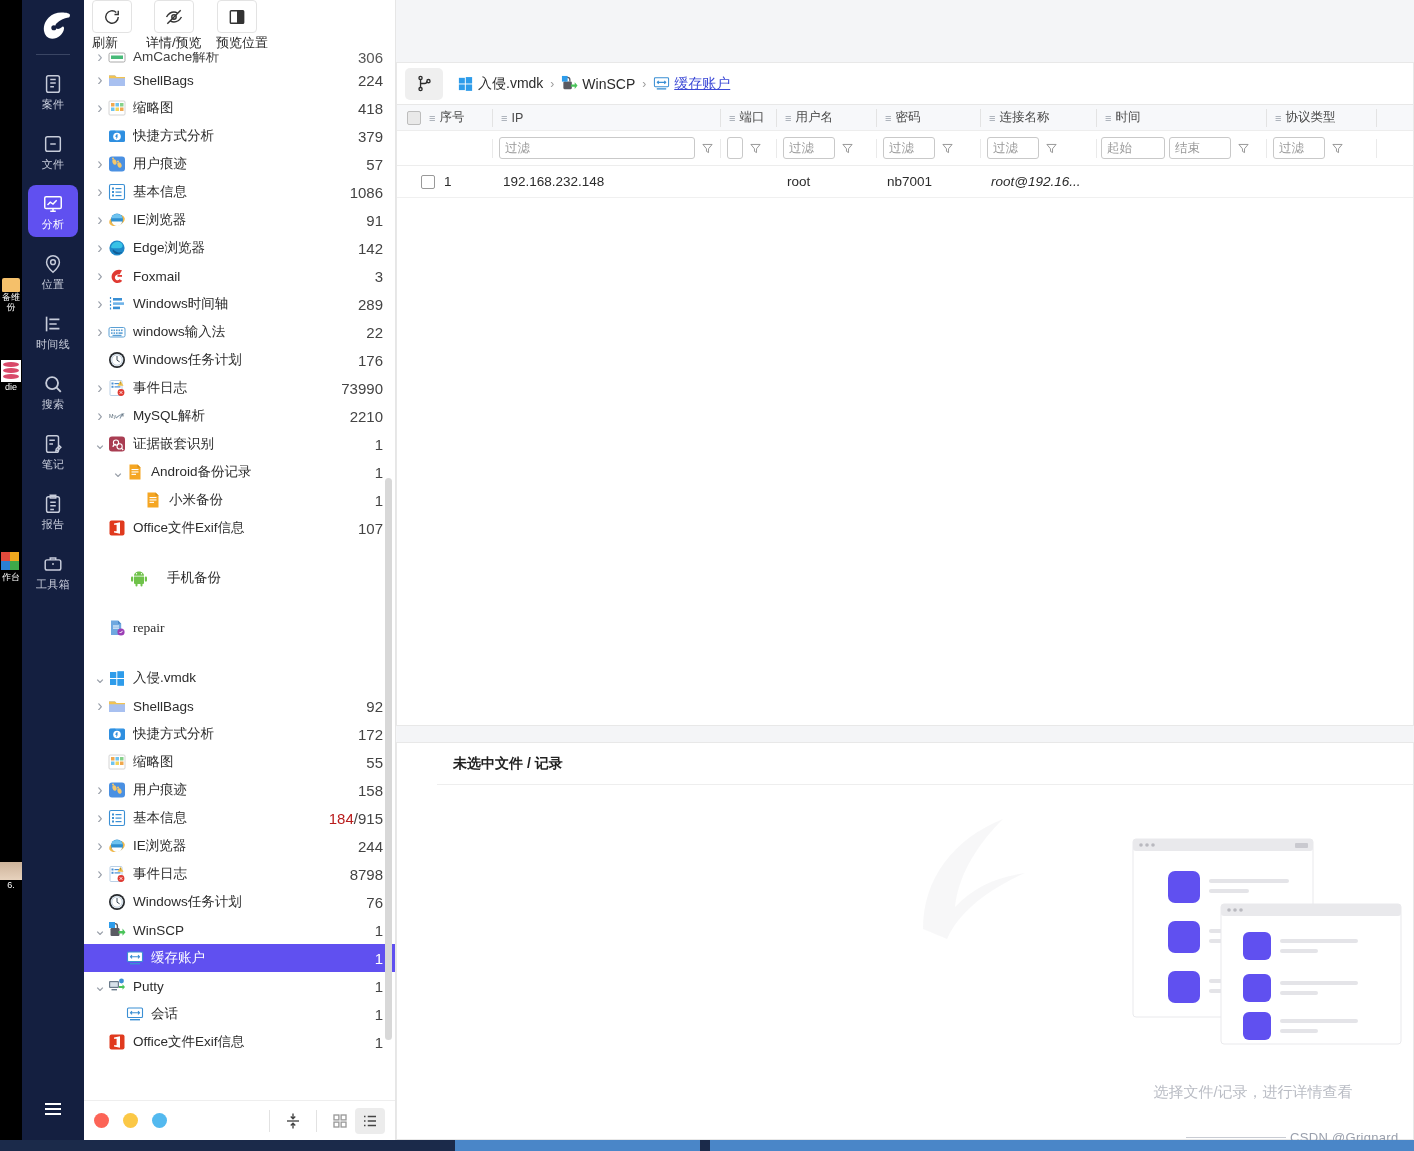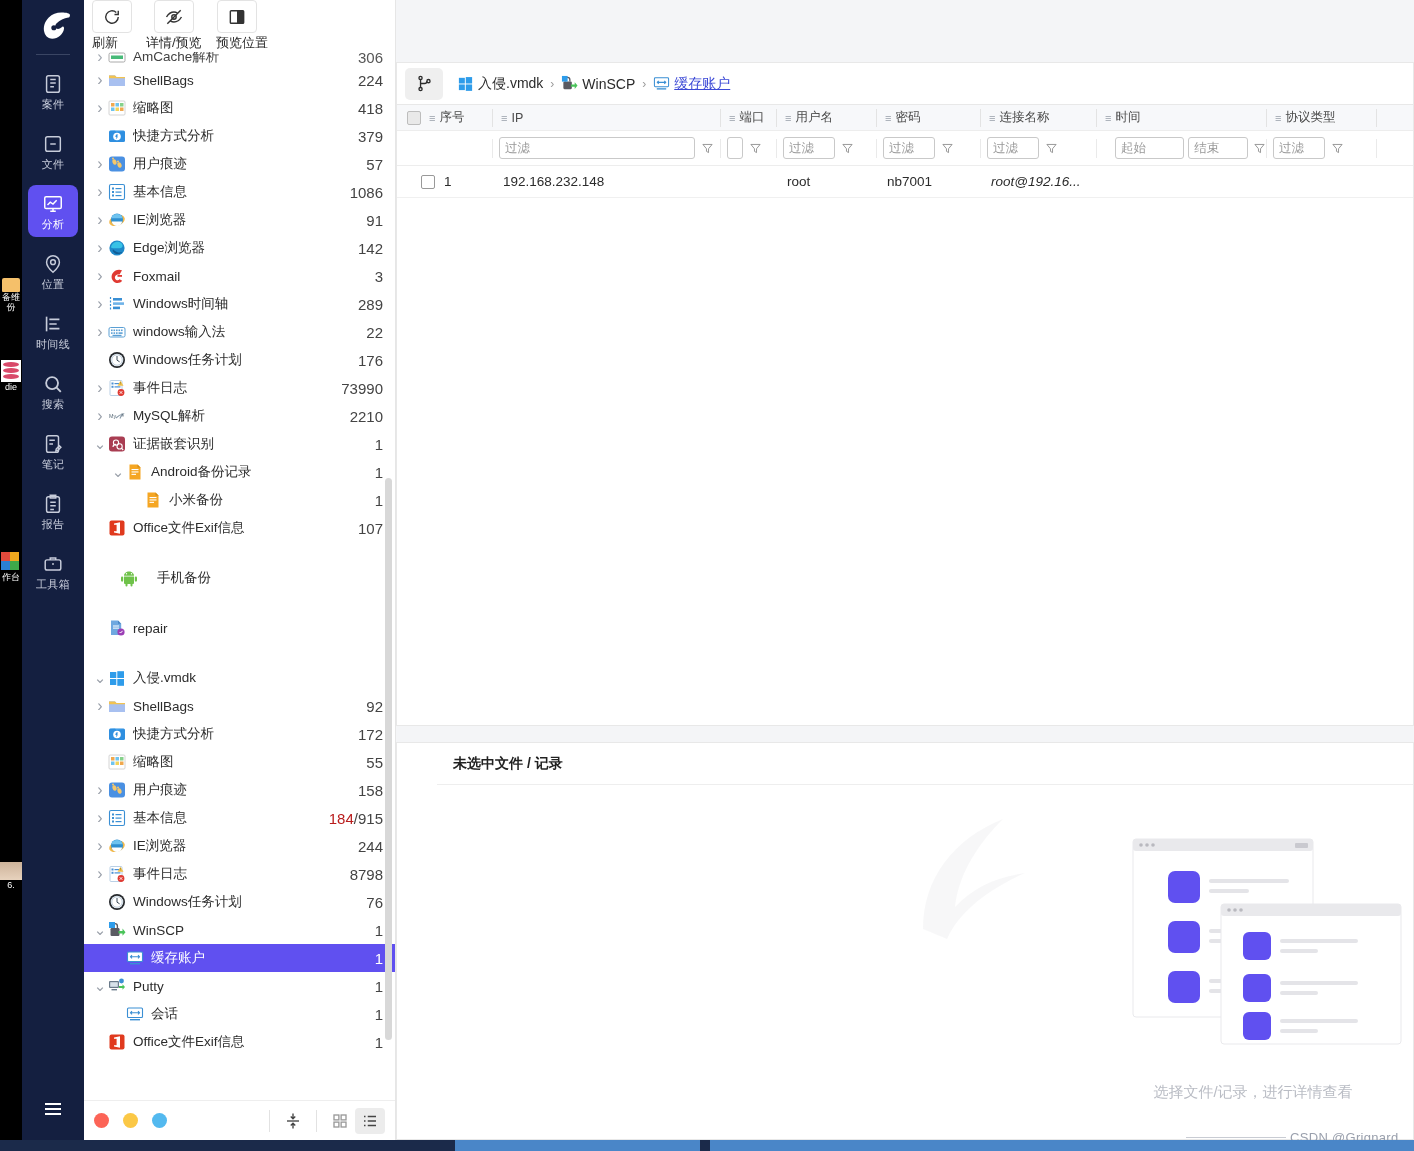--- a/index.html
+++ b/index.html
@@ -535,37 +535,37 @@
             <span class="caret none"></span>
             <span class="ticon"><svg viewBox="0 0 18 18">
                 <rect x="1.5" y="1.5" width="15" height="15" rx="2" fill="#e03a1e"></rect>
                 <path d="M6 4.5l6-1.3v11.6L6 13.5z" fill="#fff"></path>
                 <rect x="6" y="5.8" width="2.6" height="6.4" fill="#e03a1e"></rect>
               </svg></span>
             <span class="tlabel">Office文件Exif信息</span>
             <span class="cnt">107</span>
           </div>
           <div class="tspacer"></div>
-          <div class="trow" style="padding-left: 8px; gap: 12px;">
+          <div class="trow" style="padding-left: 18px; gap: 12px;">
             <span class="caret none"></span>
             <span class="ticon"><svg viewBox="0 0 18 18">
                 <path d="M4 7.5h10v6.5a1 1 0 0 1-1 1H5a1 1 0 0 1-1-1z" fill="#6fc24a"></path>
                 <path d="M4 6.8c0-2.4 2.2-4.3 5-4.3s5 1.9 5 4.3z" fill="#6fc24a"></path>
                 <rect x="1" y="7.5" width="2.2" height="5.2" rx="1.1" fill="#6fc24a"></rect>
                 <rect x="14.8" y="7.5" width="2.2" height="5.2" rx="1.1" fill="#6fc24a"></rect>
                 <rect x="5.5" y="14.5" width="2" height="3" rx="1" fill="#6fc24a"></rect>
                 <rect x="10.5" y="14.5" width="2" height="3" rx="1" fill="#6fc24a"></rect>
                 <circle cx="6.5" cy="4.8" r=".7" fill="#fff"></circle>
                 <circle cx="11.5" cy="4.8" r=".7" fill="#fff"></circle>
               </svg></span>
             <span class="tlabel">手机备份</span>
             <span class="cnt"></span>
           </div>
           <div class="tspacer"></div>
-          <div class="trow" style="padding-left: 8px;">
+          <div class="trow" style="padding-left: 8px; font-family: Liberation Serif, serif;">
             <span class="caret none"></span>
             <span class="ticon"><svg viewBox="0 0 18 18">
                 <path d="M3 1.5h7l3.2 3.2V16H3z" fill="#6fa8e0"></path>
                 <path d="M10 1.5l3.2 3.2H10z" fill="#4a86c4"></path>
                 <rect x="5" y="6.5" width="6" height="1" fill="#fff"></rect>
                 <rect x="5" y="8.6" width="6" height="1" fill="#fff"></rect>
                 <circle cx="13" cy="13" r="3.6" fill="#9b3fb5"></circle>
                 <path d="M11.6 13l1 1 2-2.2" stroke="#fff" stroke-width="1" fill="none"></path>
               </svg></span>
             <span class="tlabel">repair</span>
@@ -879,21 +879,21 @@
             </div>
             <div class="fcell" style="width: 116px;">
               <div class="finput" style="margin-left: 6px; width: 52px;">过滤</div>
               <div class="fbtn">
                 <svg viewBox="0 0 24 24" fill="none" stroke="#8a8a8a" stroke-width="1.6">
                   <path d="M3.5 4.5h17l-6.6 8v7l-3.8-2.2v-4.8z"></path>
                 </svg>
               </div>
             </div>
             <div class="fcell" style="width: 170px;">
-              <div class="finput" style="width: 72px; margin-left: 18px;">起始</div>
+              <div class="finput" style="width: 64px; margin-left: 4px;">起始</div>
               <div class="finput" style="width: 62px;">结束</div>
               <div class="fbtn">
                 <svg viewBox="0 0 24 24" fill="none" stroke="#8a8a8a" stroke-width="1.6">
                   <path d="M3.5 4.5h17l-6.6 8v7l-3.8-2.2v-4.8z"></path>
                 </svg>
               </div>
             </div>
             <div class="fcell" style="width: 110px;">
               <div class="finput" style="margin-left: 6px; width: 52px;">过滤</div>
               <div class="fbtn">

